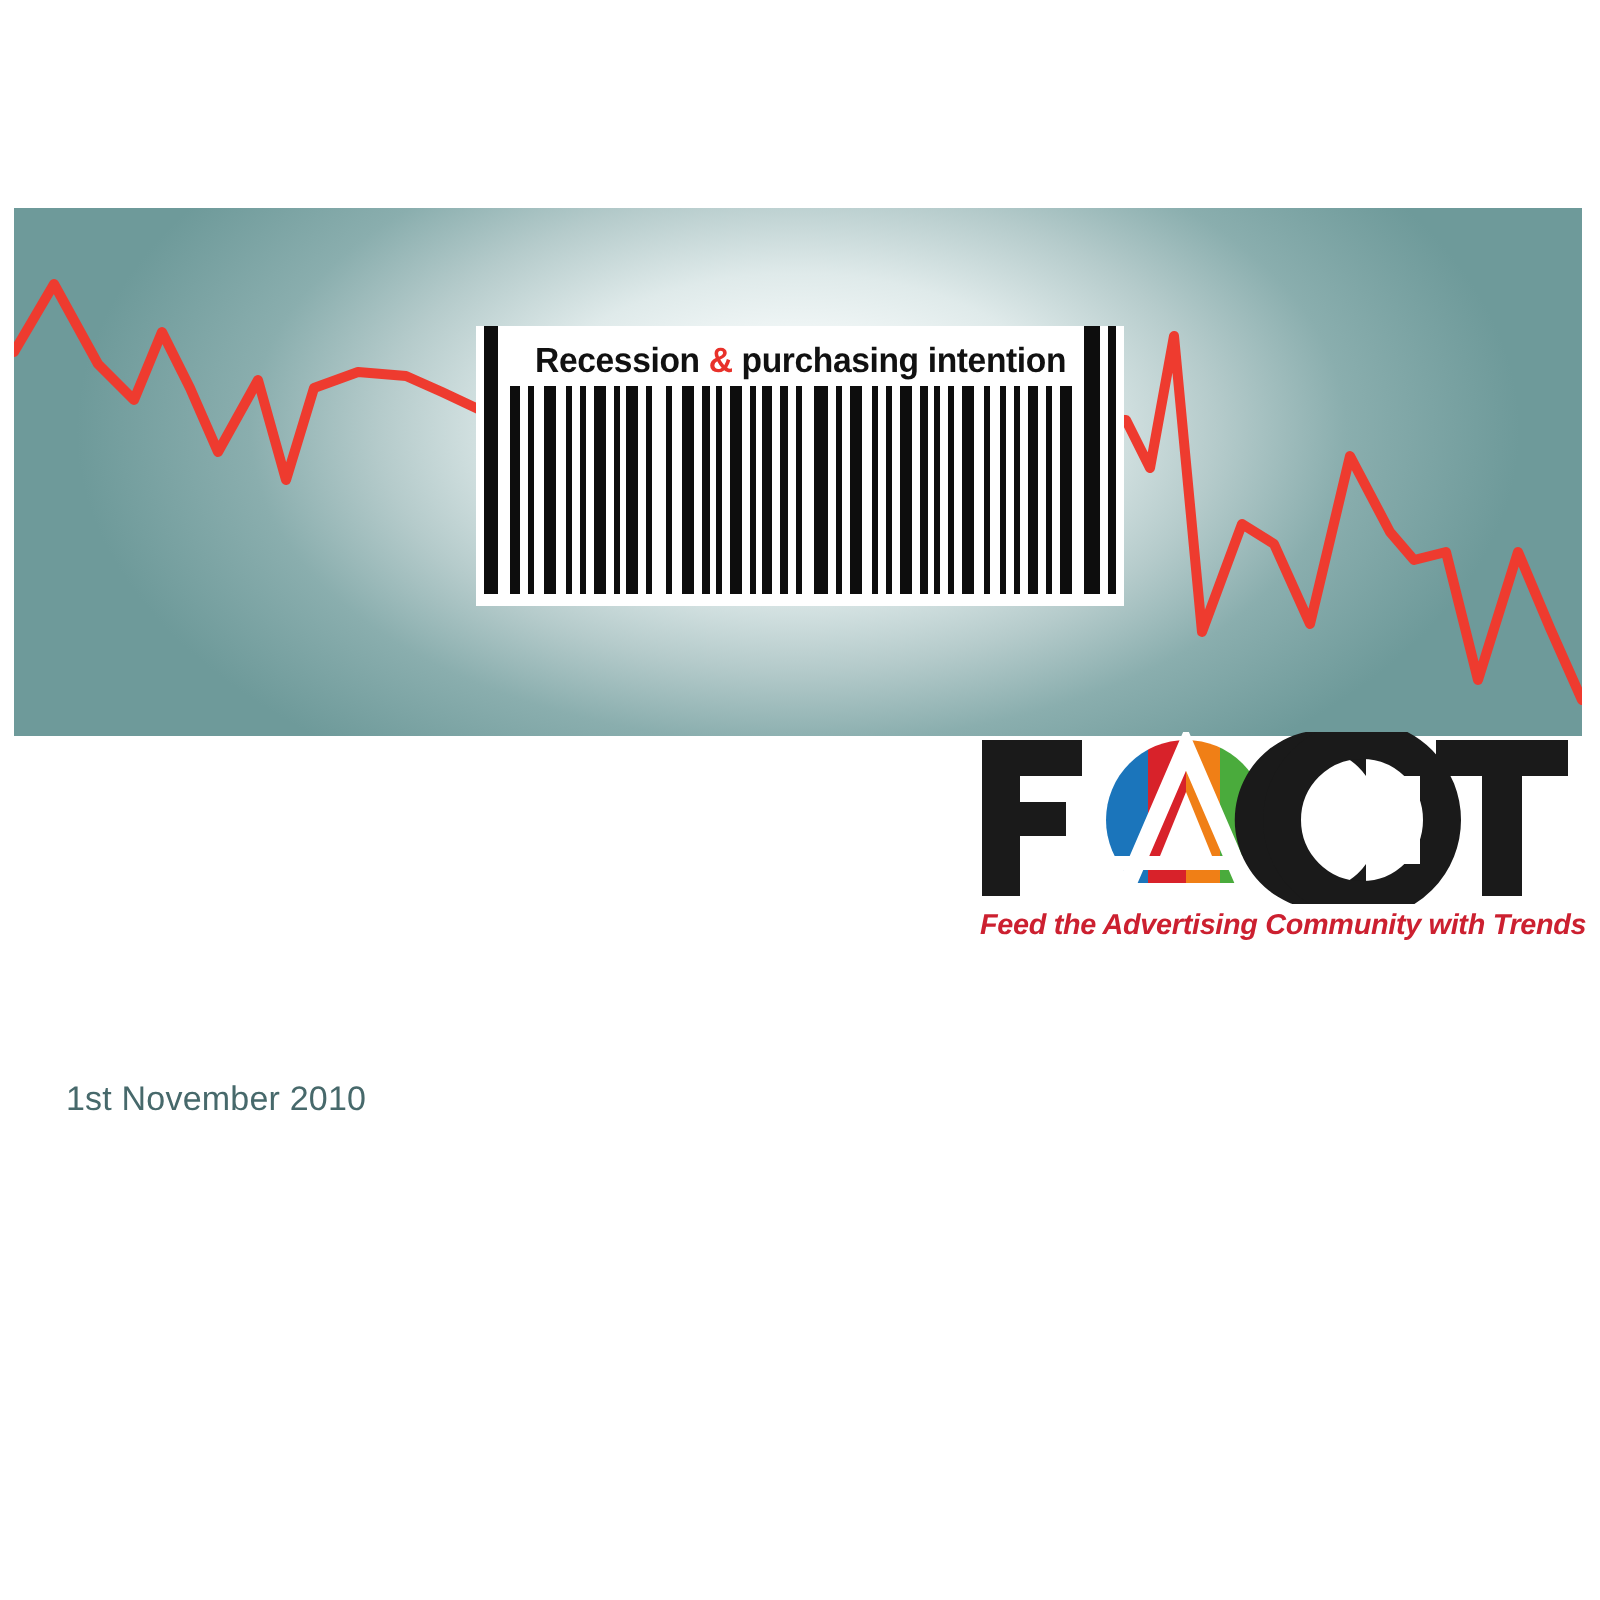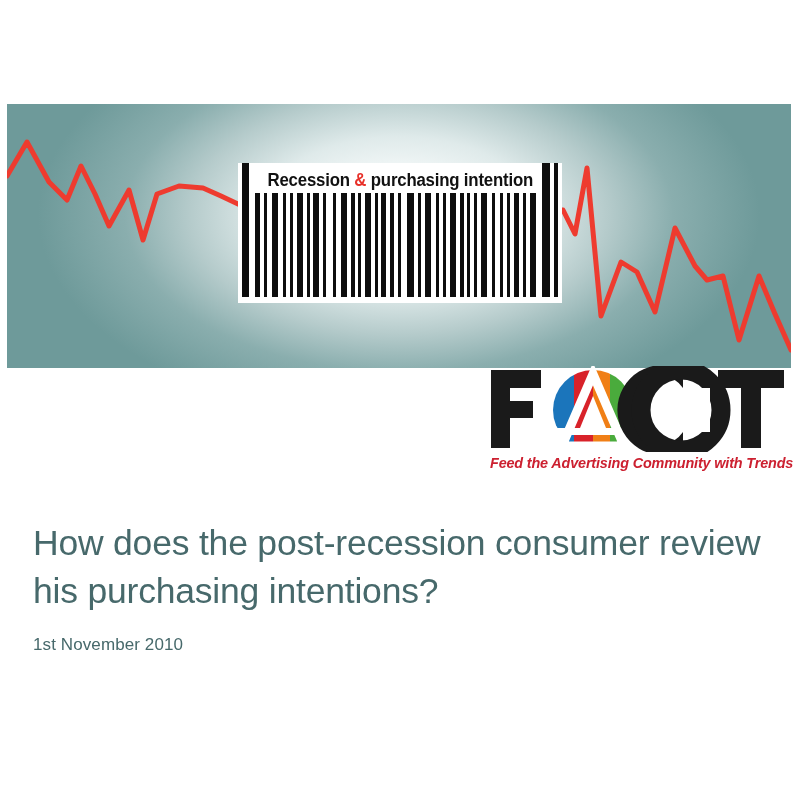--- a/index.html
+++ b/index.html
@@ -231,15 +231,14 @@
 
     <g>
       <rect x="230" y="4" width="66" height="18" fill="#1a1a1a"></rect>
       <rect x="253" y="4" width="20" height="78" fill="#1a1a1a"></rect>
     </g>
   </svg>
   <div id="fact-tagline">Feed the Advertising Community with Trends</div>
 </div>
 
 <div id="title-block">
-  <h1 id="slide-title">How does the post-recession consumer review his purchasing intentions?</h1>
   <div id="slide-date">1st November 2010</div>
 </div>
 
 </body></html>

